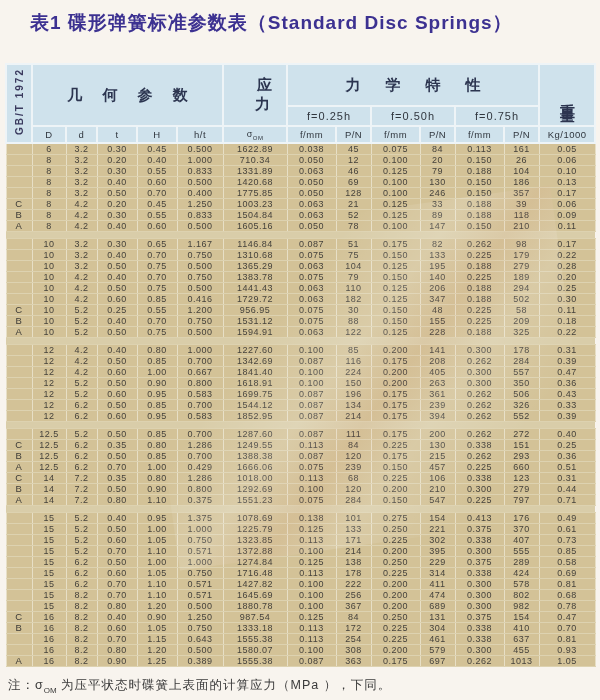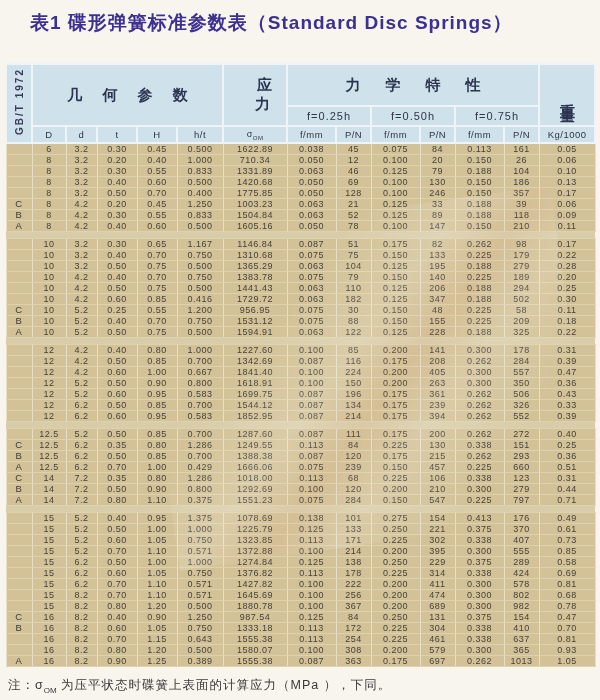--- a/index.html
+++ b/index.html
@@ -702,21 +702,21 @@
           <td>289</td>
           <td>0.58</td>
         </tr>
         <tr>
           <td class="lbl"></td>
           <td>15</td>
           <td>6.2</td>
           <td>0.60</td>
           <td>1.05</td>
           <td>0.750</td>
-          <td>1376.82</td>
+          <td>1716.48</td>
           <td>0.113</td>
           <td>178</td>
           <td>0.225</td>
           <td>314</td>
           <td>0.338</td>
           <td>424</td>
           <td>0.69</td>
         </tr>
         <tr>
           <td class="lbl"></td>
@@ -820,21 +820,21 @@
           <td>8.2</td>
           <td>0.80</td>
           <td>1.20</td>
           <td>0.500</td>
           <td>1580.07</td>
           <td>0.100</td>
           <td>308</td>
           <td>0.200</td>
           <td>579</td>
           <td>0.300</td>
-          <td>365</td>
+          <td>455</td>
           <td>0.93</td>
         </tr>
         <tr>
           <td class="lbl">A</td>
           <td>16</td>
           <td>8.2</td>
           <td>0.90</td>
           <td>1.25</td>
           <td>0.389</td>
           <td>1555.38</td>

